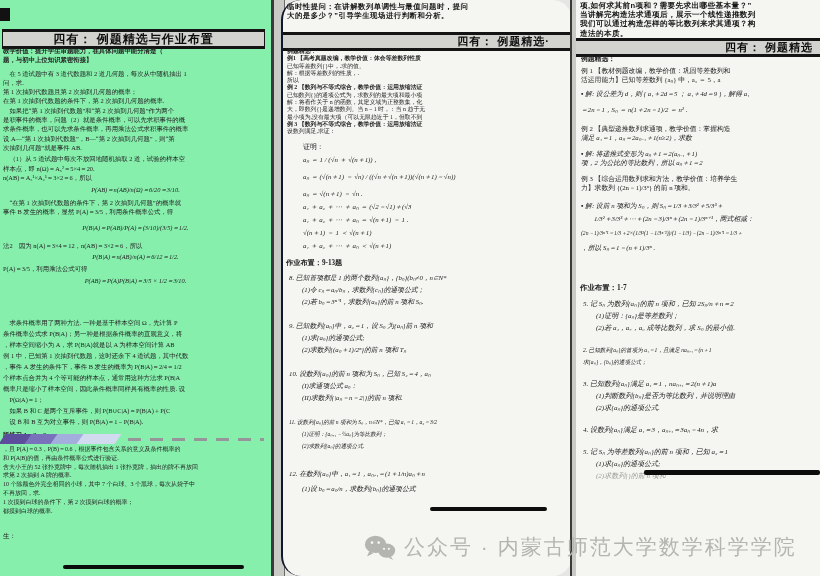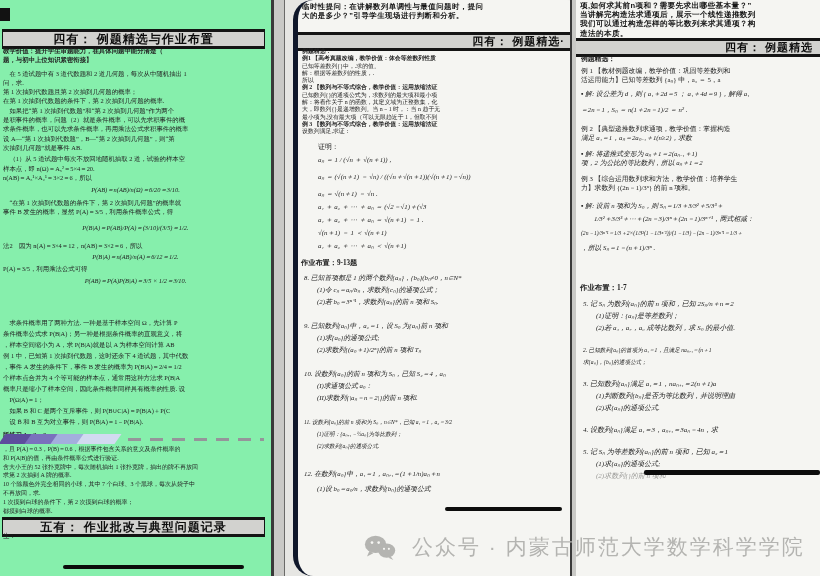--- a/index.html
+++ b/index.html
@@ -4,21 +4,21 @@
 <style>
   html,body{margin:0;padding:0;}
   body{
     width:820px;height:576px;position:relative;overflow:hidden;
     background:#e6e6e3;
     font-family:"Liberation Serif", serif;
     color:#222;
   }
   .page{position:absolute;top:0;bottom:0;background:#f5f5f2;}
   #page-left{left:0;width:271px;background:#86efac;}
-  #page-mid{left:293px;width:289px;border-left:5px solid #0f172a;border-radius:20px;}
+  #page-mid{left:281px;width:289px;border-left:2px solid #0f172a;border-radius:20px;}
   #page-right{left:576px;width:244px;}
   .gutter{position:absolute;top:0;bottom:0;background:#c9c9c6;}
   #gutter1{left:271px;width:10px;border-left:3px solid #3a3a3a;border-right:1px solid #6a6a68;}
   #gutter2{left:570px;width:6px;border-left:2px solid #3a3a3a;border-right:2px solid #4a4a48;}
 
   .secbar{
     position:absolute;background:#d2d2cf;
     border-top:3px solid #141414;border-bottom:3px solid #141414;
     font-family:"Liberation Sans", sans-serif;font-weight:bold;color:#0d0d0d;
     letter-spacing:1px;white-space:nowrap;overflow:hidden;
@@ -66,21 +66,21 @@
   
   #r-intro{top:1px;left:4px;right:2px;font-family:"Liberation Sans",sans-serif;
     font-weight:bold;font-size:7.6px;line-height:9.2px;letter-spacing:.4px;color:#161616;}
   #r-bar{left:0;right:0;top:38px;height:13px;line-height:13px;font-size:11px;text-align:right;padding-right:7px;}
   #r-blockA{top:54px;left:5px;right:2px;font-size:6.8px;line-height:9.5px;}
   #r-hw{position:absolute;top:283px;left:4px;font-size:7.4px;font-weight:bold;}
   #r-problems{top:298px;left:7px;right:2px;font-size:7px;line-height:12px;font-style:italic;}
   #r-inkline{position:absolute;top:470px;left:68px;width:176px;height:5px;background:#0c0c0c;border-radius:2px;}
 
   
-  #watermark{position:absolute;top:533px;left:364px;display:flex;align-items:center;gap:16px;
+  #watermark{position:absolute;top:533px;left:364px;display:flex;align-items:center;gap:8px;
     color:#b4b4b1;font-size:21px;font-family:"Liberation Sans",sans-serif;letter-spacing:2px;}
 </style>
 </head>
 <body>
 
 <div class="page" id="page-left">
   <div id="l-mark"></div>
   <div class="secbar boxed" id="l-bar1">四有： 例题精选与作业布置</div>
   <div class="flow" id="l-blockA">
       <div class="ln b">教学价值：提升学生审题能力，在具体问题中能分清楚（</div>
@@ -131,21 +131,20 @@
   <div class="flow" id="l-blockD">
       <div class="ln">，且 P(A)＝0.3，P(B)＝0.6，根据事件包含关系的意义及条件概率的</div>
       <div class="ln">和 P(A|B)的值，再由条件概率公式进行验证.</div>
       <div class="ln">含大小王的 52 张扑克牌中，每次随机抽出 1 张扑克牌，抽出的牌不再放回</div>
       <div class="ln">求第 2 次抽到 A 牌的概率.</div>
       <div class="ln">10 个除颜色外完全相同的小球，其中 7 个白球、3 个黑球，每次从袋子中</div>
       <div class="ln">不再放回，求.</div>
       <div class="ln">1 次摸到白球的条件下，第 2 次摸到白球的概率；</div>
       <div class="ln">都摸到白球的概率.</div>
     </div>
-  <div class="secbar boxed" id="l-bar2">五有： 作业批改与典型问题记录</div>
   <div id="l-note">生：</div>
   <div id="l-inkline"></div>
 </div>
 
 <div class="gutter" id="gutter1"></div>
 
 <div class="page" id="page-mid">
   <div class="flow" id="m-intro">
       <div class="ln">临时性提问：在讲解数列单调性与最值问题时，提问</div>
       <div class="ln">大的是多少？”引导学生现场进行判断和分析。</div>

